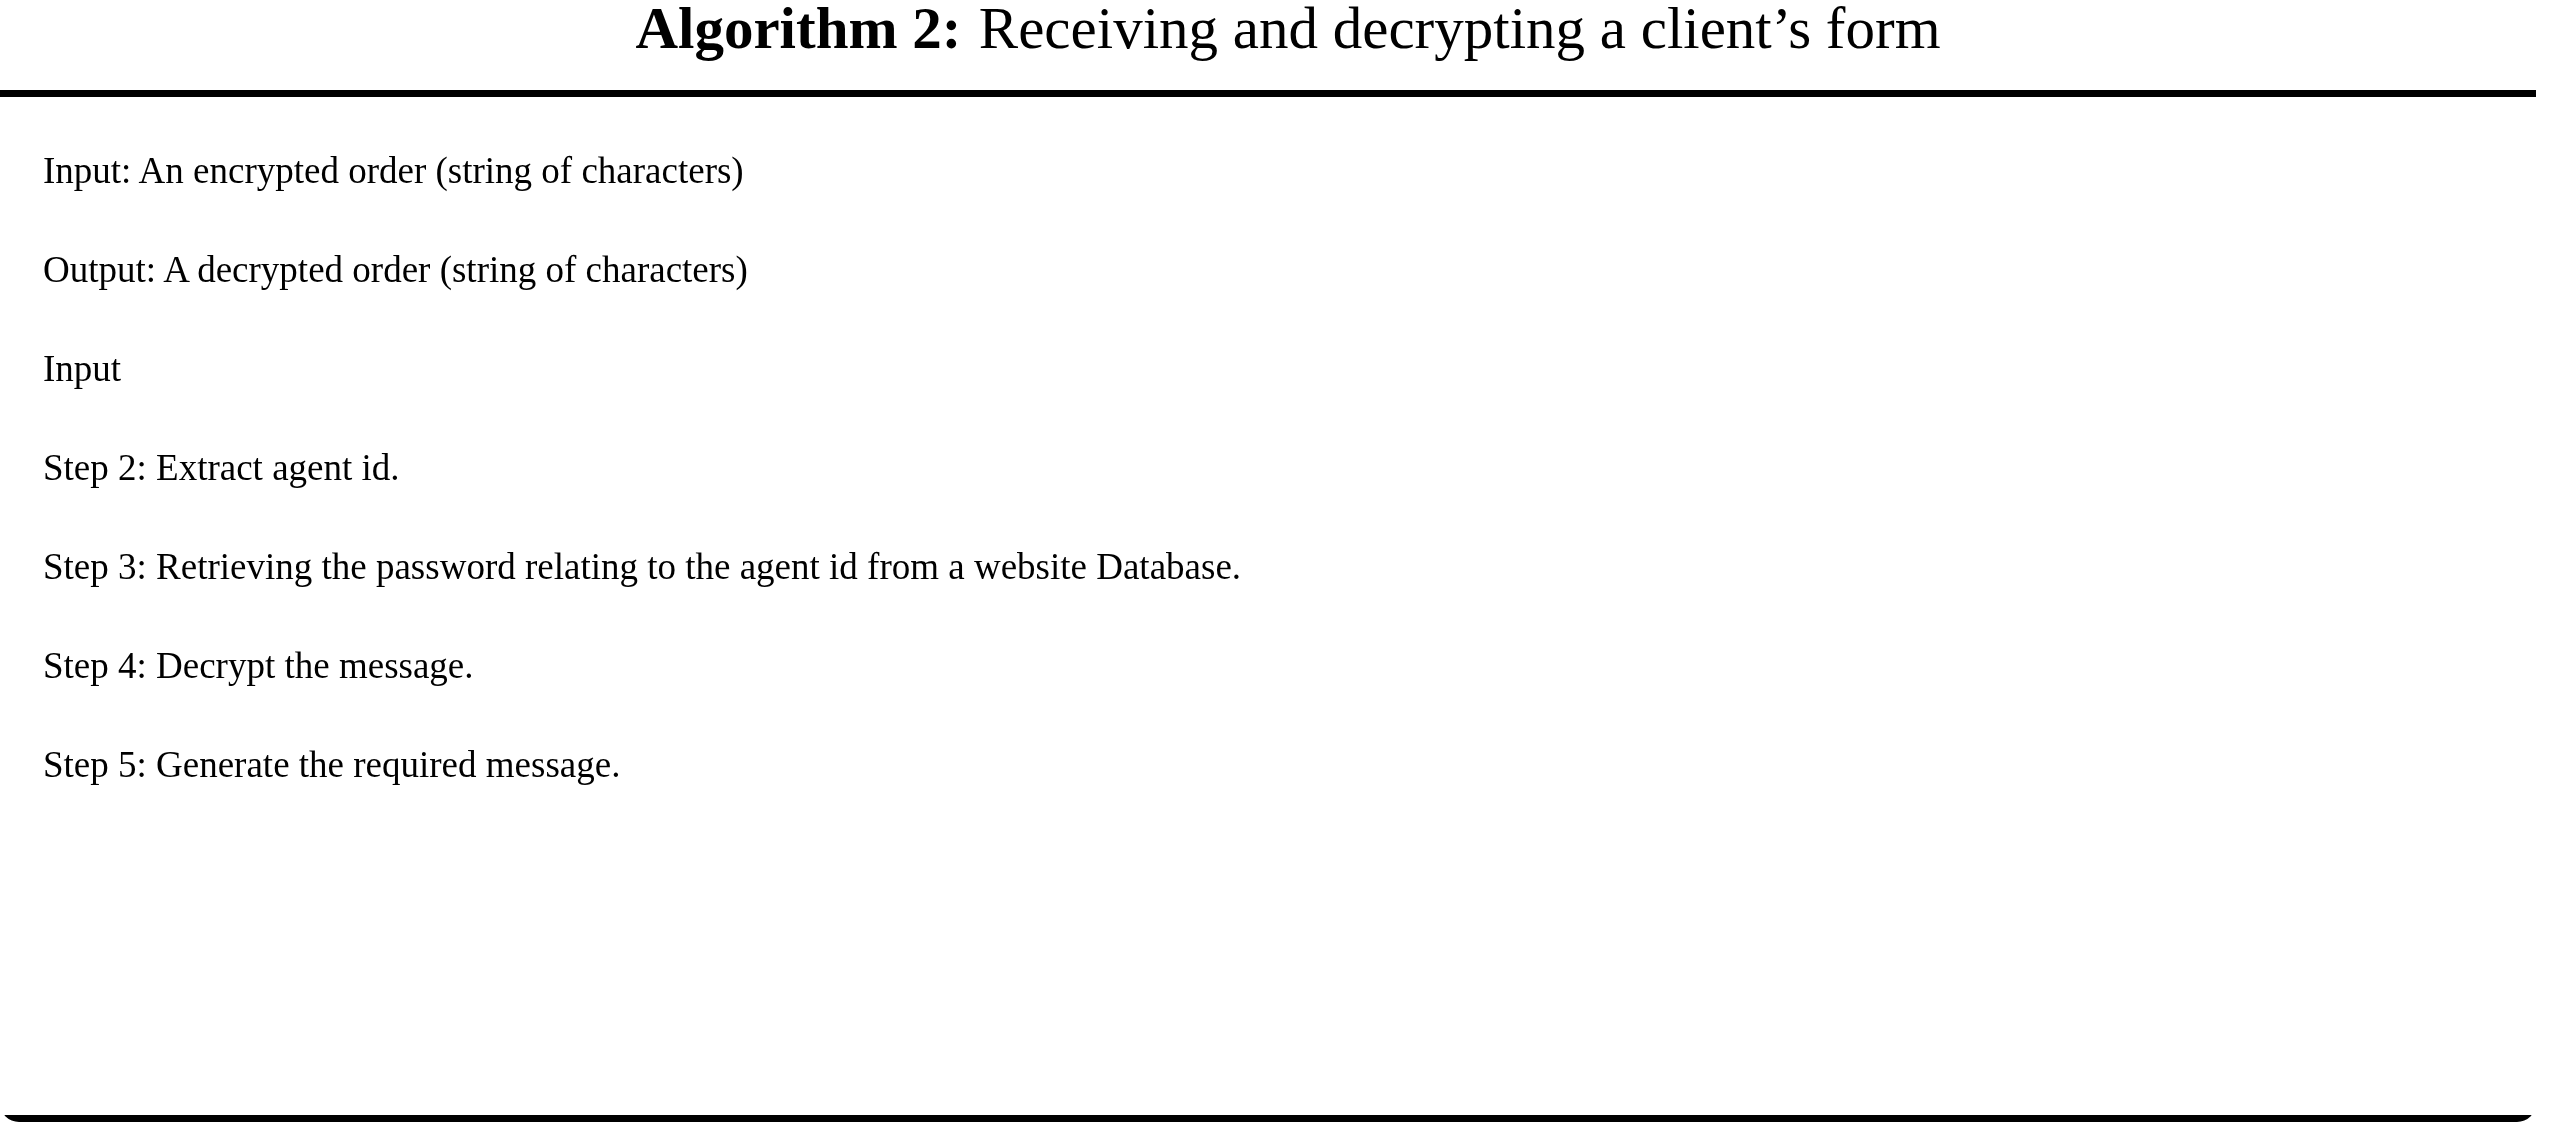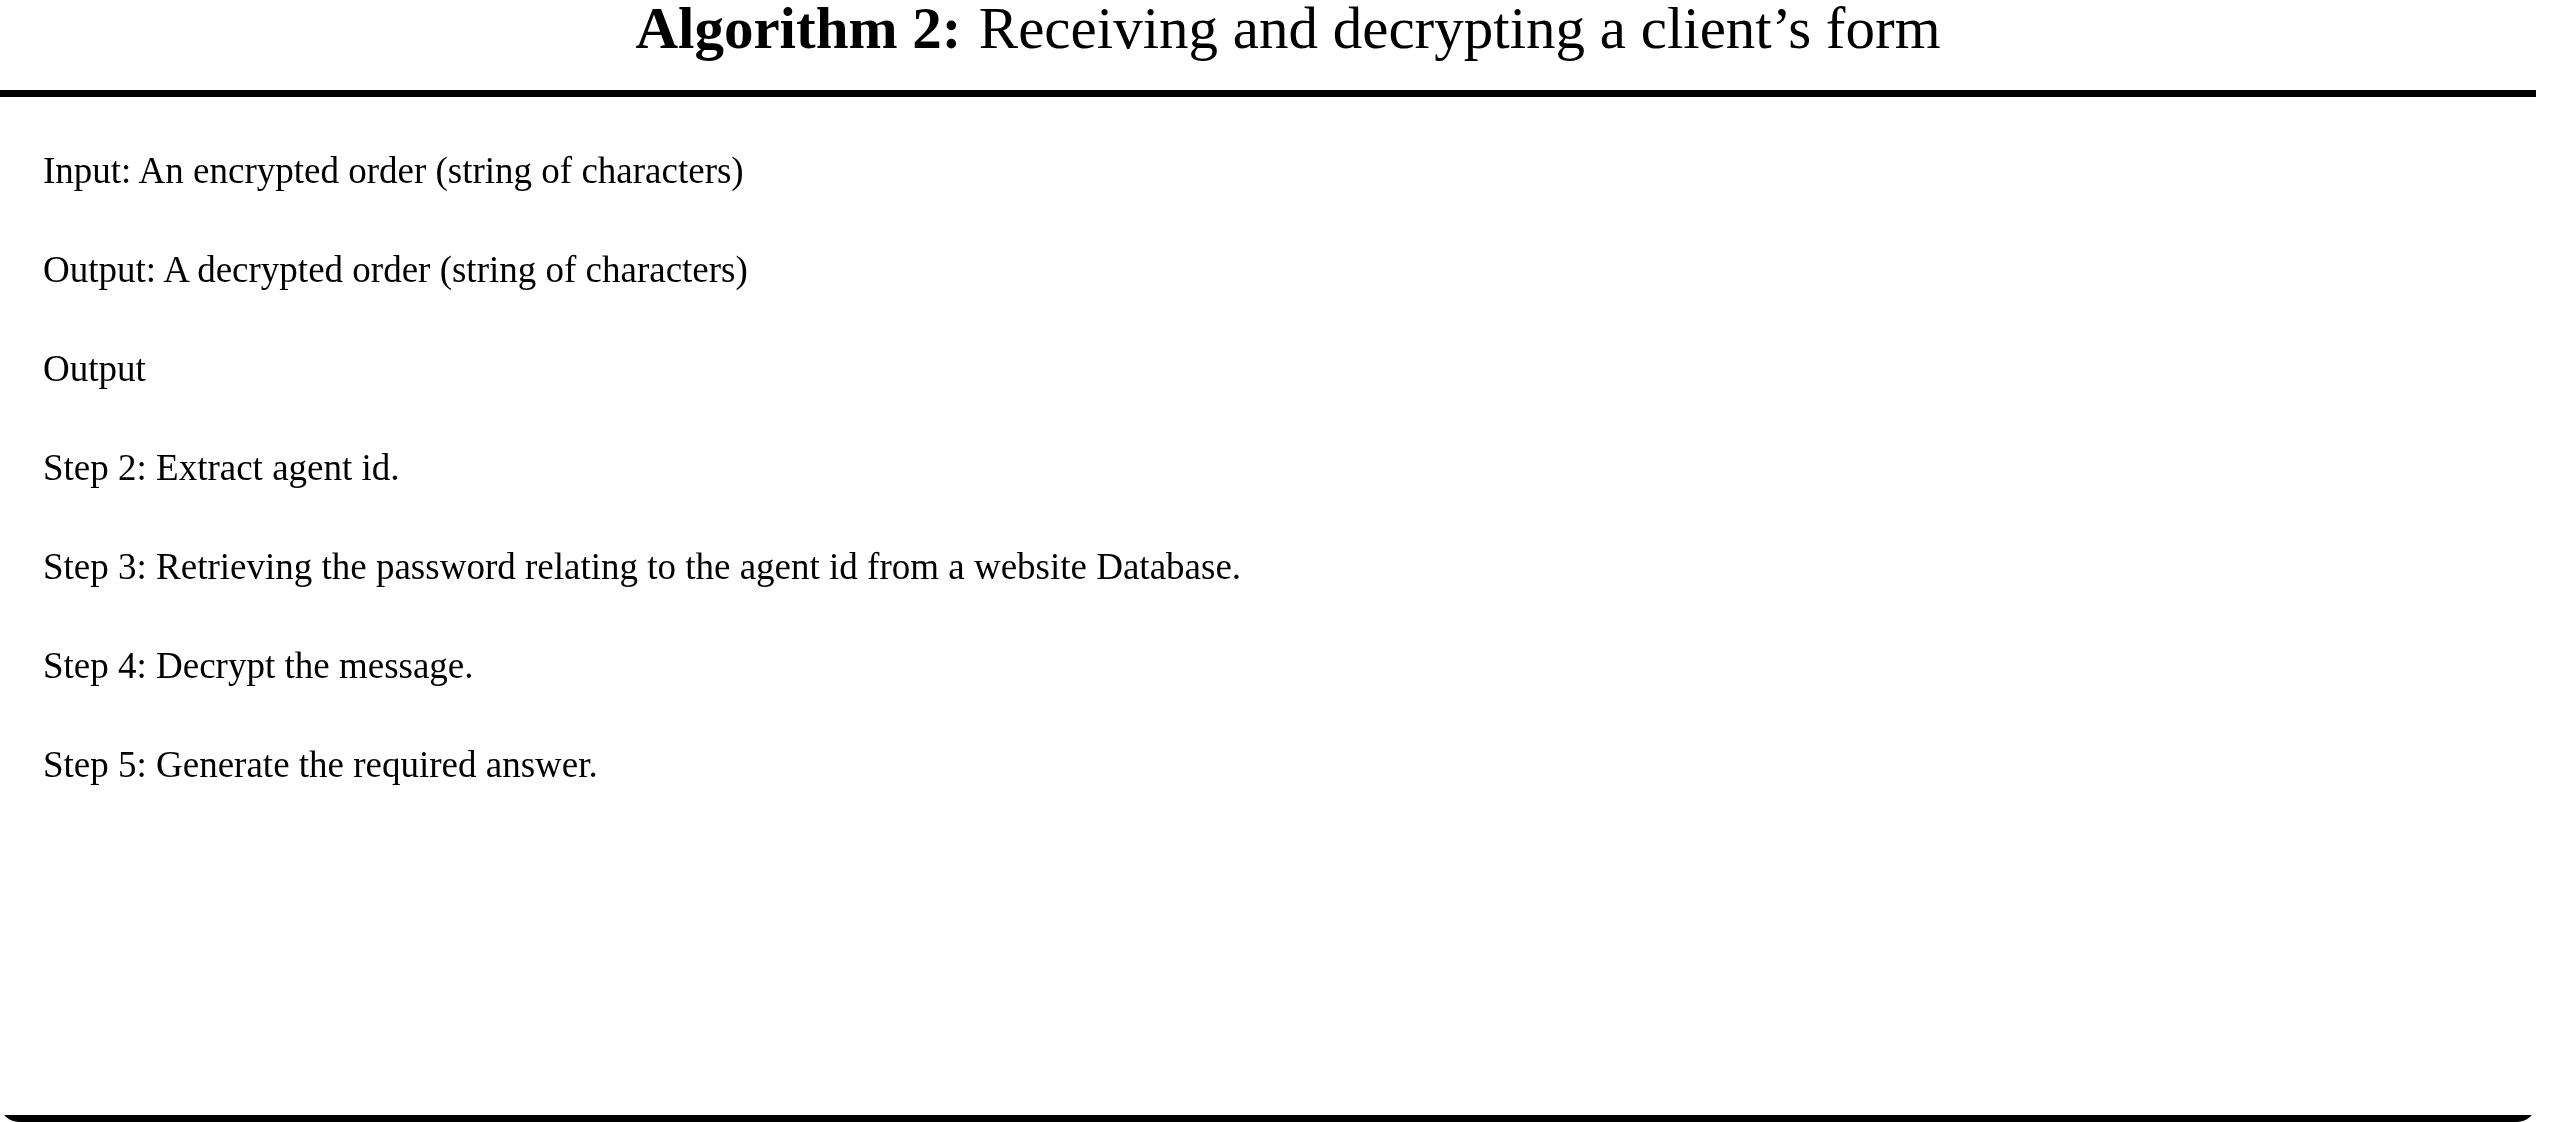--- a/index.html
+++ b/index.html
@@ -56,23 +56,23 @@
 
   <div class="algo-title">
     <span class="title-label">Algorithm 2:</span><span class="title-text">Receiving and decrypting a client’s form</span>
   </div>
 
   <div class="rule rule-top"></div>
 
   <div class="algo-body">
     <span class="algo-line">Input: An encrypted order (string of characters)</span>
     <span class="algo-line">Output: A decrypted order (string of characters)</span>
-    <span class="algo-line">Output</span>
+    <span class="algo-line">Input</span>
     <span class="algo-line">Step 2: Extract agent id.</span>
     <span class="algo-line">Step 3: Retrieving the password relating to the agent id from a website Database.</span>
     <span class="algo-line">Step 4: Decrypt the message.</span>
-    <span class="algo-line">Step 5: Generate the required answer.</span>
+    <span class="algo-line">Step 5: Generate the required message.</span>
   </div>
 
   <div class="rule rule-bottom"></div>
 
 </div>
 
 
 </body></html>

